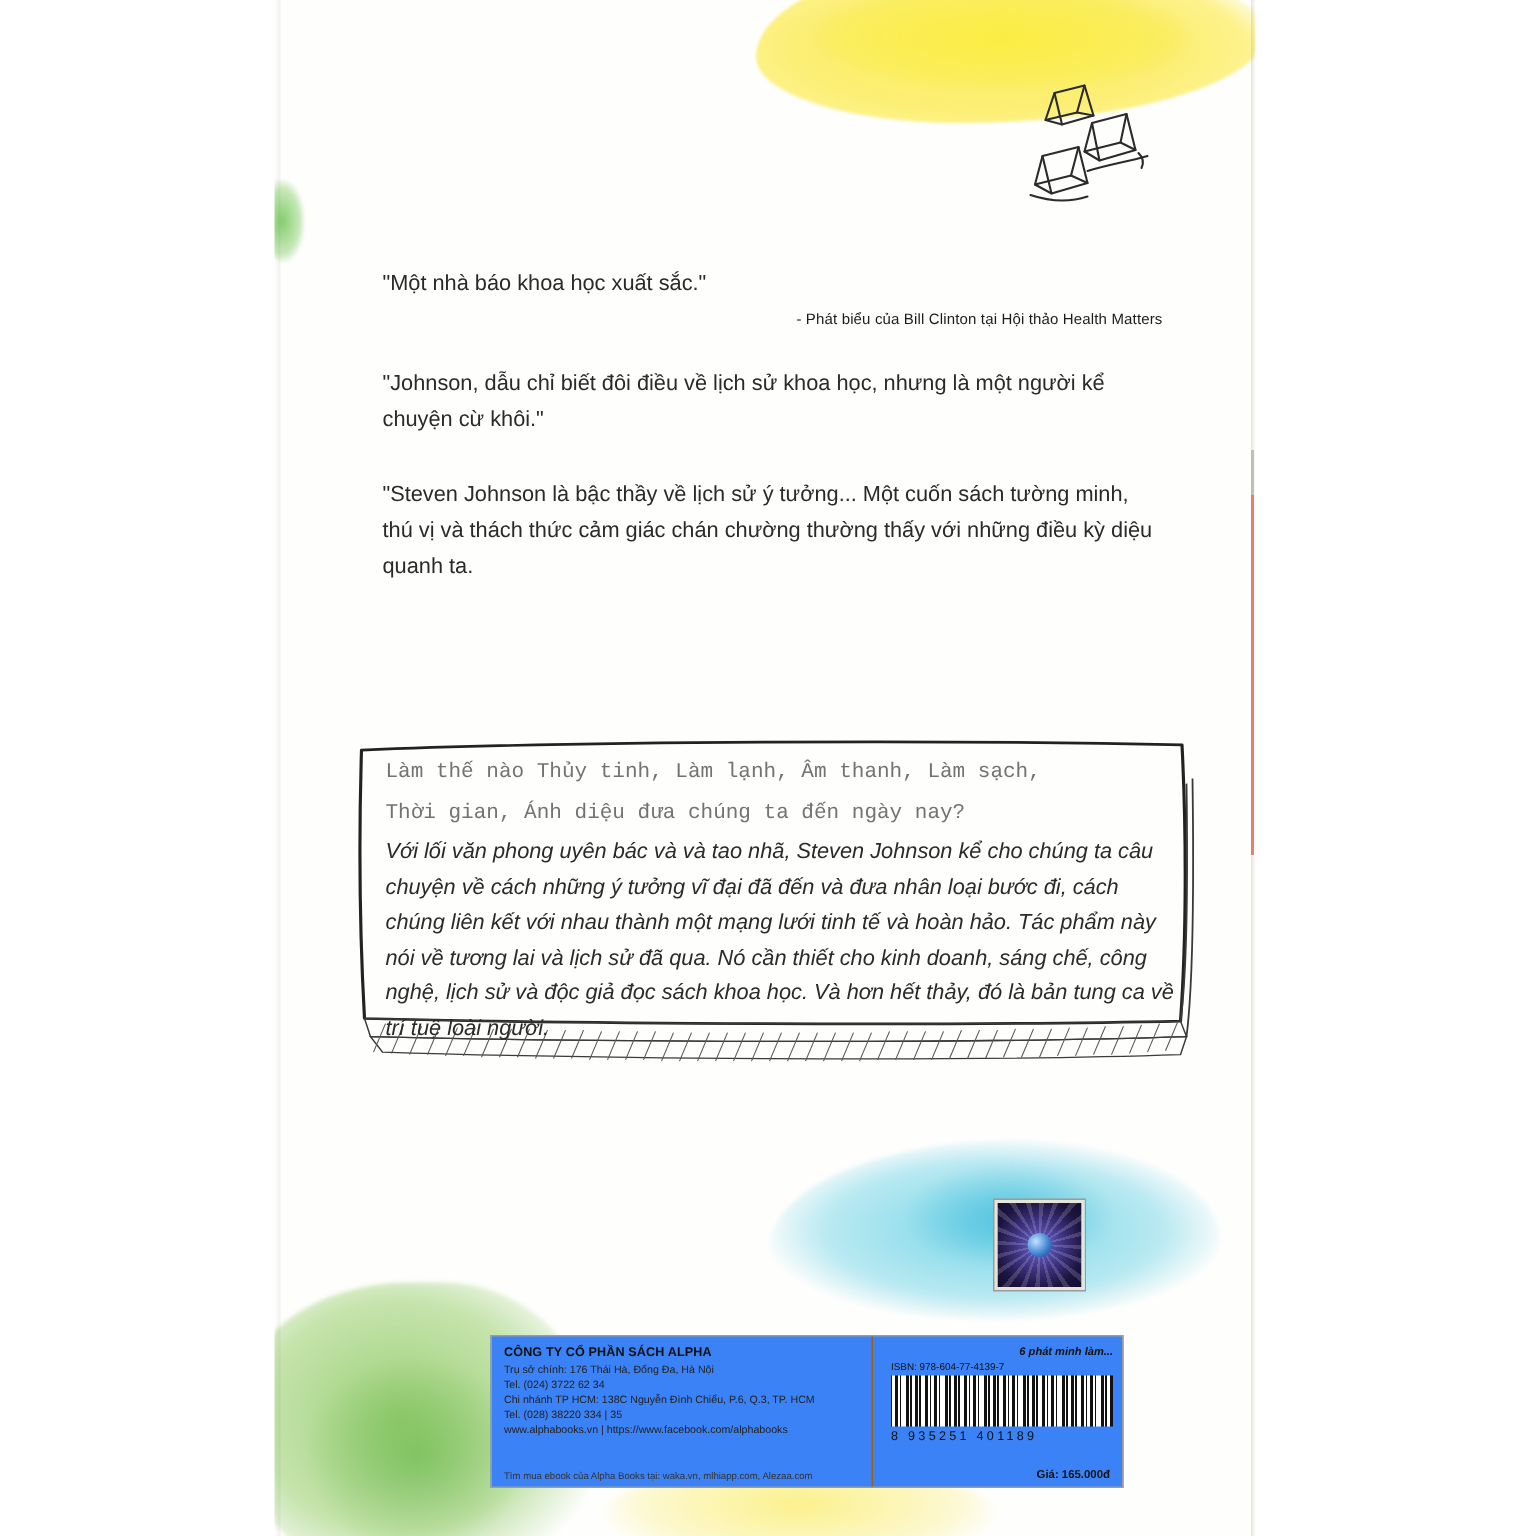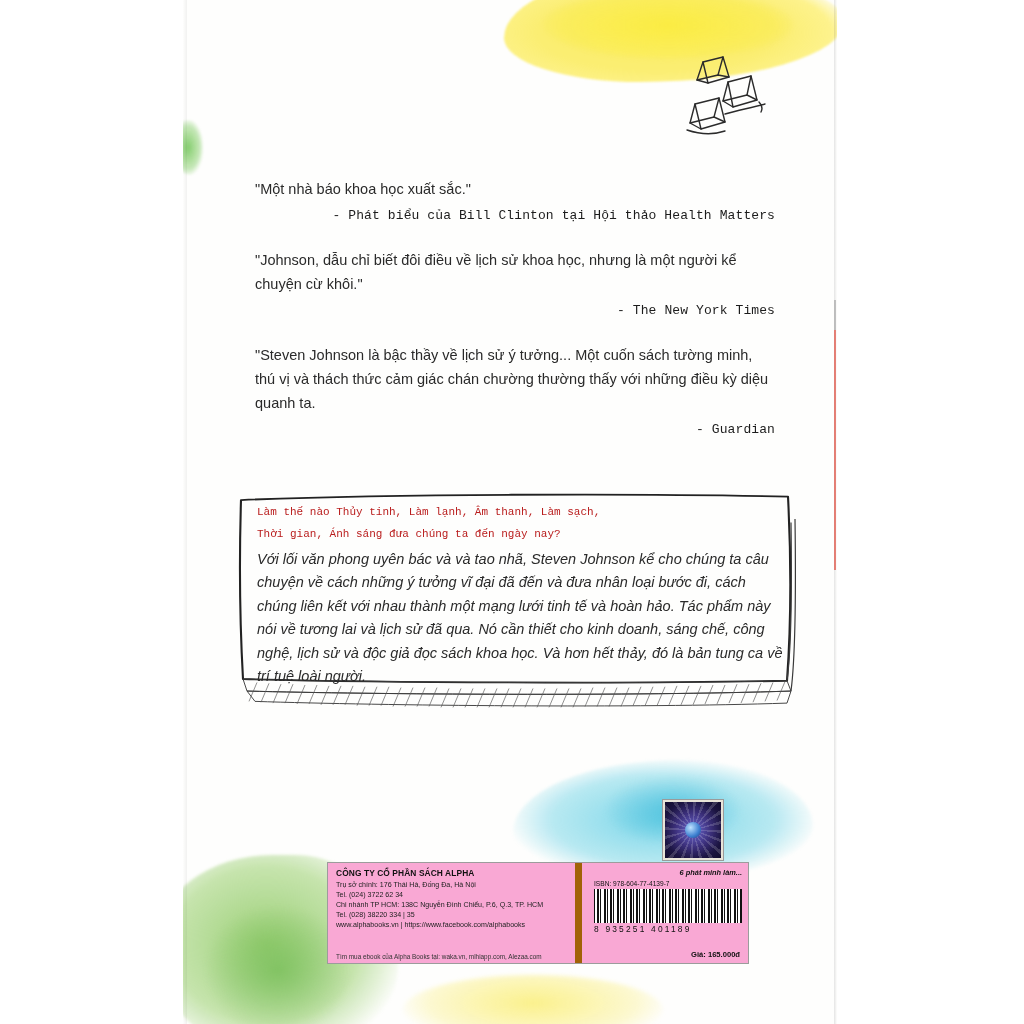--- a/index.html
+++ b/index.html
@@ -160,22 +160,22 @@
     top: 178px;
     width: 520px;
   }
   .quote-text {
     font-family: "Liberation Sans", sans-serif;
     font-size: 14.5px;
     line-height: 1.65;
     color: #2a2a2a;
   }
   .quote-attr {
-    font-family: Liberation Mono, monospace;
-    font-size: 13px;
+    font-family: Liberation Sans, sans-serif;
+    font-size: 10px;
     color: #1c1c1c;
     text-align: right;
     margin-top: 6px;
     letter-spacing: 0.1px;
   }
   .quote-block { margin-bottom: 18px; }
   .q2 { margin-top: 26px; }
   .q3 { margin-top: 26px; }
 
   
@@ -193,23 +193,23 @@
     height: 228px;
   }
   .blurb-inner {
     position: absolute;
     left: 22px;
     top: 16px;
     width: 528px;
   }
   .blurb-title {
     font-family: "Liberation Mono", monospace;
-    font-size: 11px;
+    font-size: 14px;
     line-height: 1.62;
-    color: #b91c1c;
+    color: #737373;
     margin-bottom: 4px;
   }
   .blurb-body {
     font-family: "Liberation Sans", sans-serif;
     font-size: 14.5px;
     line-height: 1.62;
     color: #2a2a2a;
     font-style: italic;
   }
 
@@ -241,24 +241,24 @@
     background:
       repeating-conic-gradient(from 0deg at 50% 50%,
         rgba(255,255,255,0.16) 0deg 6deg,
         rgba(255,255,255,0.0) 6deg 18deg);
   }
 
   
   .pubblock {
     position: absolute;
     left: 144px;
-    top: 862px;
+    top: 890px;
     width: 420px;
     height: 100px;
-    background: #f9a8d4;
+    background: #3b82f6;
     border: 1px solid #9c9c9c;
     display: flex;
   }
   .pub-left {
     width: 258px;
     padding: 5px 6px 4px 8px;
     box-sizing: border-box;
   }
   .pub-title {
     font-family: "Liberation Sans", sans-serif;
@@ -279,21 +279,21 @@
     position: absolute;
     left: 8px;
     bottom: 3px;
     font-family: "Liberation Sans", sans-serif;
     font-size: 6.4px;
     color: #333;
   }
   .pub-right {
     flex: 1;
     position: relative;
-    border-left: 7px solid #a16207;
+    border-left: 1px solid #a16207;
     padding: 5px 6px 4px 12px;
     box-sizing: border-box;
   }
   .pub-series {
     font-family: "Liberation Sans", sans-serif;
     font-size: 7.4px;
     font-style: italic;
     font-weight: bold;
     color: #111;
     text-align: right;
@@ -370,25 +370,23 @@
       </g>
     </svg>
 
     <div class="quotes">
       <div class="quote-block">
         <div class="quote-text">"Một nhà báo khoa học xuất sắc."</div>
         <div class="quote-attr">- Phát biểu của Bill Clinton tại Hội thảo Health Matters</div>
       </div>
       <div class="quote-block q2">
         <div class="quote-text">"Johnson, dẫu chỉ biết đôi điều về lịch sử khoa học, nhưng là một người kể chuyện cừ khôi."</div>
-        <div class="quote-attr">- The New York Times</div>
       </div>
       <div class="quote-block q3">
         <div class="quote-text">"Steven Johnson là bậc thầy về lịch sử ý tưởng... Một cuốn sách tường minh, thú vị và thách thức cảm giác chán chường thường thấy với những điều kỳ diệu quanh ta.</div>
-        <div class="quote-attr">- Guardian</div>
       </div>
     </div>
 
     <div class="blurb-wrap">
       <svg class="blurb-box" viewBox="0 0 575 265" preserveAspectRatio="none">
         <g fill="none" stroke="#222" stroke-width="2.1" stroke-linejoin="round" stroke-linecap="round">
           <path d="M6 14 C4 90 5 160 8 222 C140 226 400 228 552 224 C556 160 556 78 553 10 C400 6 150 7 6 14 Z"></path>
         </g>
         <g fill="none" stroke="#3a3a3a" stroke-width="1.0">
           <path d="M8 222 C140 226 400 228 552 224 L556 236 C400 242 140 240 12 236 Z"></path>
@@ -441,21 +439,21 @@
           <line x1="530" y1="248" x2="538" y2="226"></line>
           <line x1="542" y1="247" x2="550" y2="225"></line>
         </g>
         <g fill="none" stroke="#3a3a3a" stroke-width="1.2">
           <path d="M552 224 C556 190 557 120 556 40"></path>
           <path d="M556 236 C560 200 561 120 560 36"></path>
         </g>
       </svg>
       <div class="blurb-inner">
         <div class="blurb-title">Làm thế nào Thủy tinh, Làm lạnh, Âm thanh, Làm sạch,</div>
-        <div class="blurb-title">Thời gian, Ánh sáng đưa chúng ta đến ngày nay?</div>
+        <div class="blurb-title">Thời gian, Ánh diệu đưa chúng ta đến ngày nay?</div>
         <div class="blurb-body">Với lối văn phong uyên bác và và tao nhã, Steven Johnson kể cho chúng ta câu chuyện về cách những ý tưởng vĩ đại đã đến và đưa nhân loại bước đi, cách chúng liên kết với nhau thành một mạng lưới tinh tế và hoàn hảo. Tác phẩm này nói về tương lai và lịch sử đã qua. Nó cần thiết cho kinh doanh, sáng chế, công nghệ, lịch sử và độc giả đọc sách khoa học. Và hơn hết thảy, đó là bản tung ca về trí tuệ loài người.</div>
       </div>
     </div>
 
     <div class="sticker">
       <div class="sticker-rays"></div>
       <div class="sticker-globe"></div>
     </div>
 
     <div class="pubblock">

